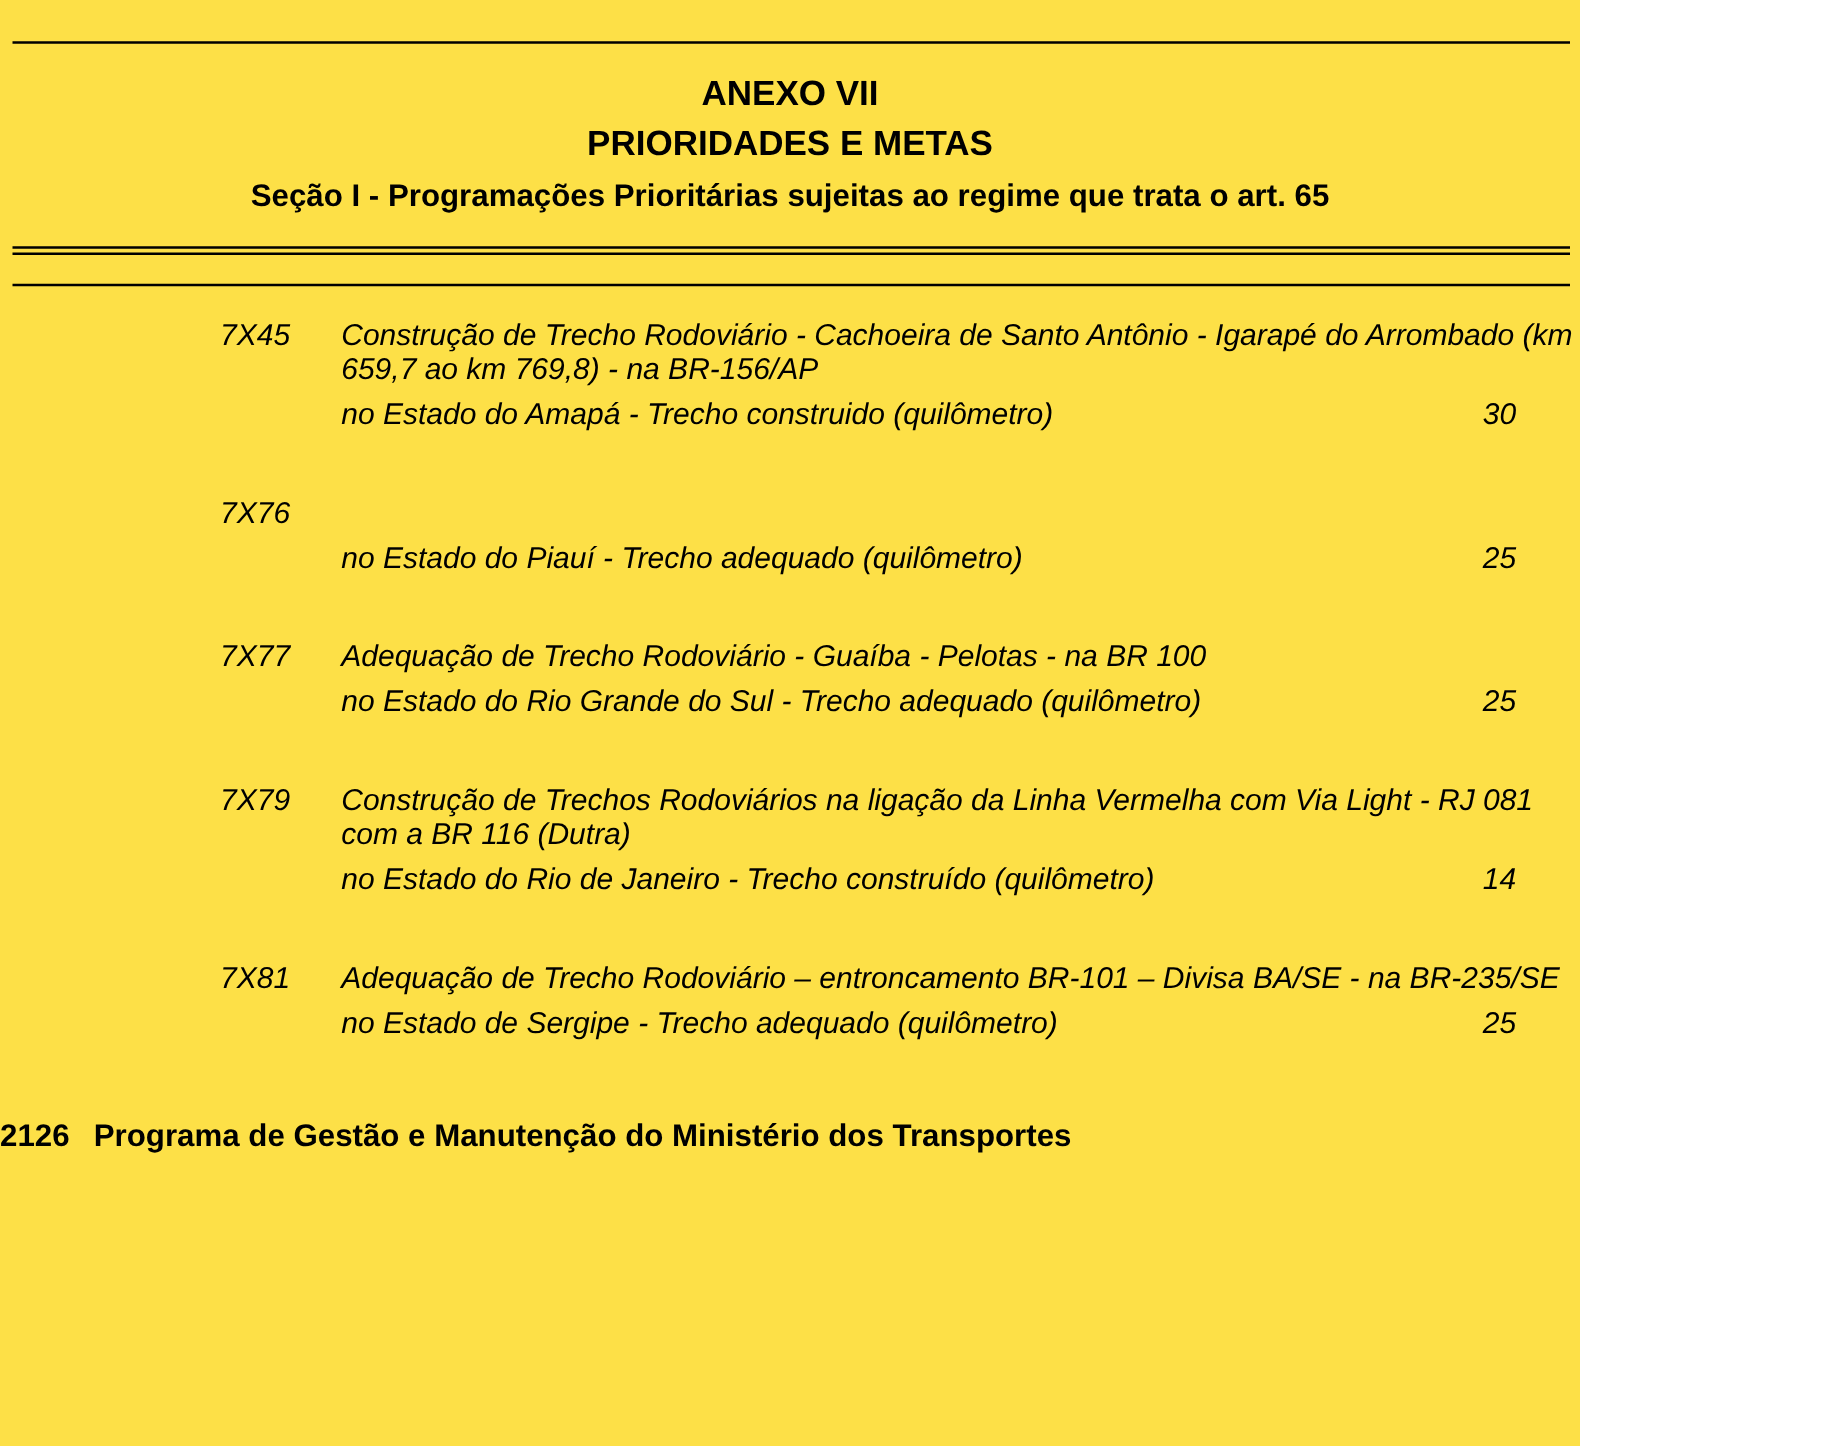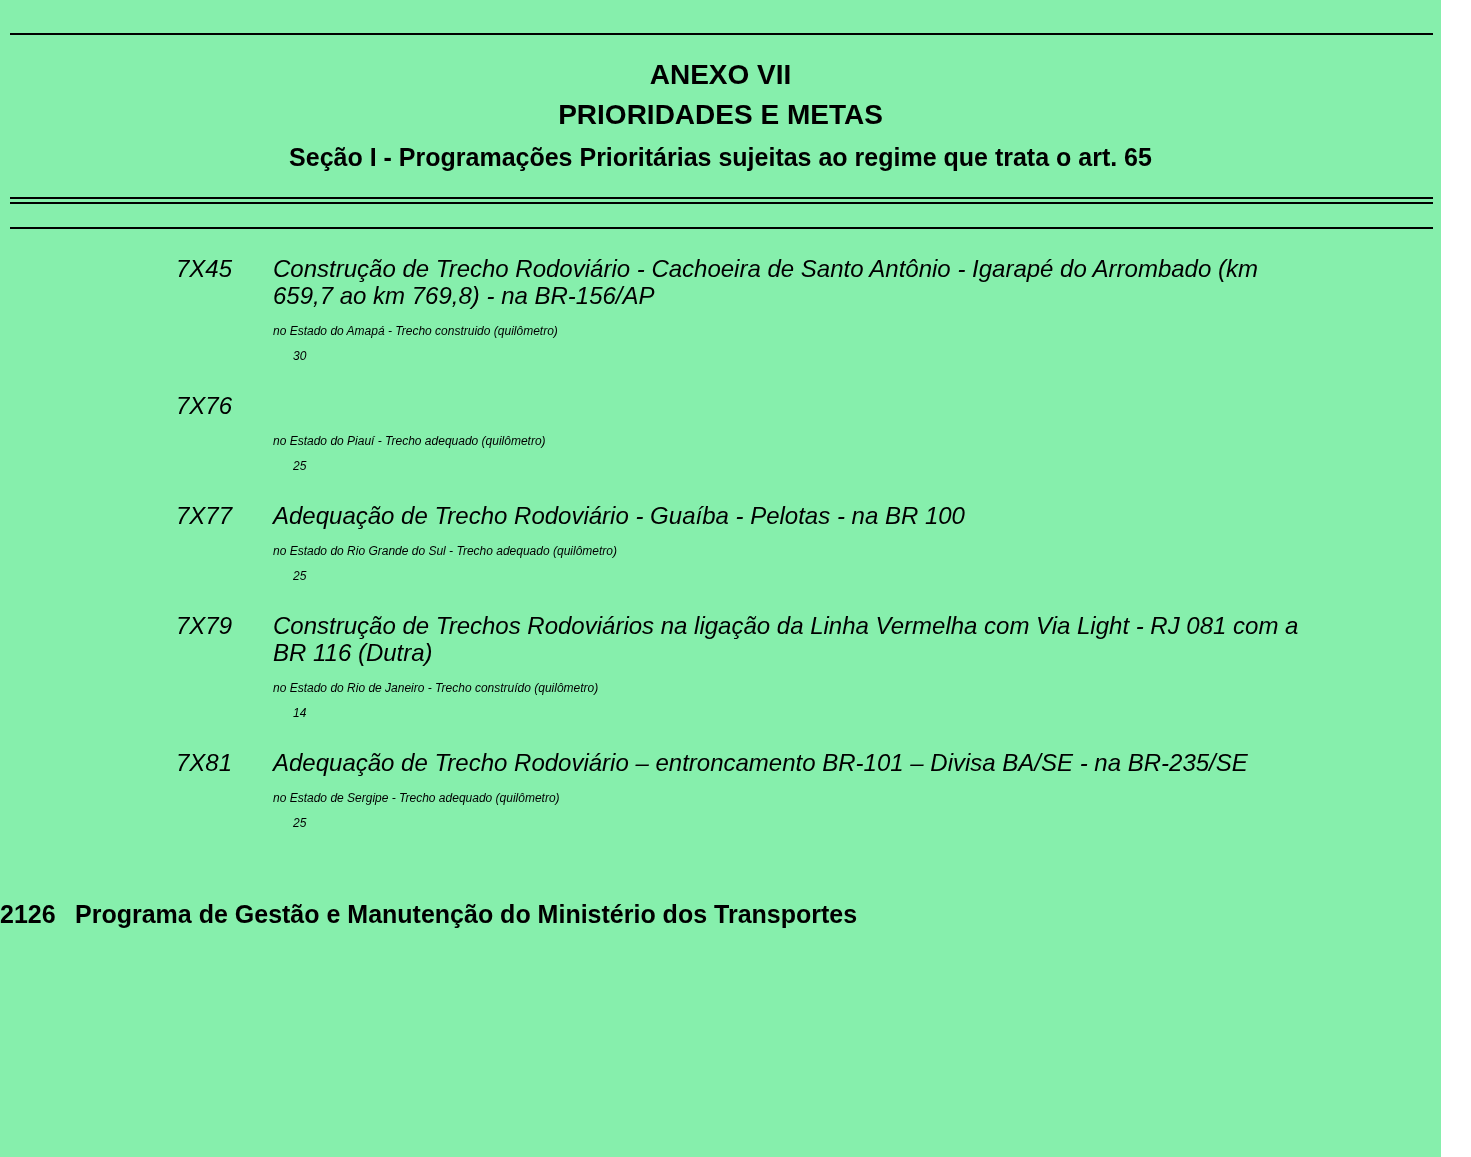--- a/index.html
+++ b/index.html
@@ -1,20 +1,20 @@
 <!DOCTYPE html>
 <html><head>
 <meta charset="utf-8">
 <style>
   html, body { margin: 0; padding: 0; background: #ffffff; }
   .page {
     position: relative;
-    width: 1441px;
+    width: 1264px;
     height: 1157px;
-    background: #86efac;
+    background: #fde047;
     color: #000000;
     font-family: "Liberation Sans", sans-serif;
     overflow: hidden;
   }
   .rule {
     border-top: 2px solid #000;
     margin-left: 10px;
     margin-right: 8px;
     height: 0;
   }
@@ -35,21 +35,21 @@
     display: flex;
     justify-content: space-between;
     align-items: baseline;
     margin: 14px 38px 0 34px;
     color: #1b75bc;
     font-weight: bold;
     font-size: 30px;
     line-height: 34px;
   }
 
-  .action { margin-top: 23px; }
+  .action { margin-top: 53px; }
   .action.first { margin-top: 26px; }
   .action.sub-program { margin-top: 47px; }
   .action-main { display: flex; }
   .action-code {
     margin-left: 176px;
     width: 97px;
     flex: 0 0 auto;
     font-style: italic;
     font-size: 24px;
     line-height: 27px;
@@ -59,23 +59,22 @@
     font-style: italic;
     font-size: 24px;
     line-height: 27px;
   }
   .action-sub {
     display: flex;
     justify-content: space-between;
     align-items: baseline;
     margin: 10px 51px 0 273px;
     font-style: italic;
-    font-size: 12px;
+    font-size: 24px;
     line-height: 25px;
-    flex-direction: column;
   }
   .meta { text-align: right; padding-left: 20px; flex: 0 0 auto; }
 
   .program-row {
     display: flex;
     margin-top: 64px;
     font-weight: bold;
     font-size: 25px;
     line-height: 29px;
   }

